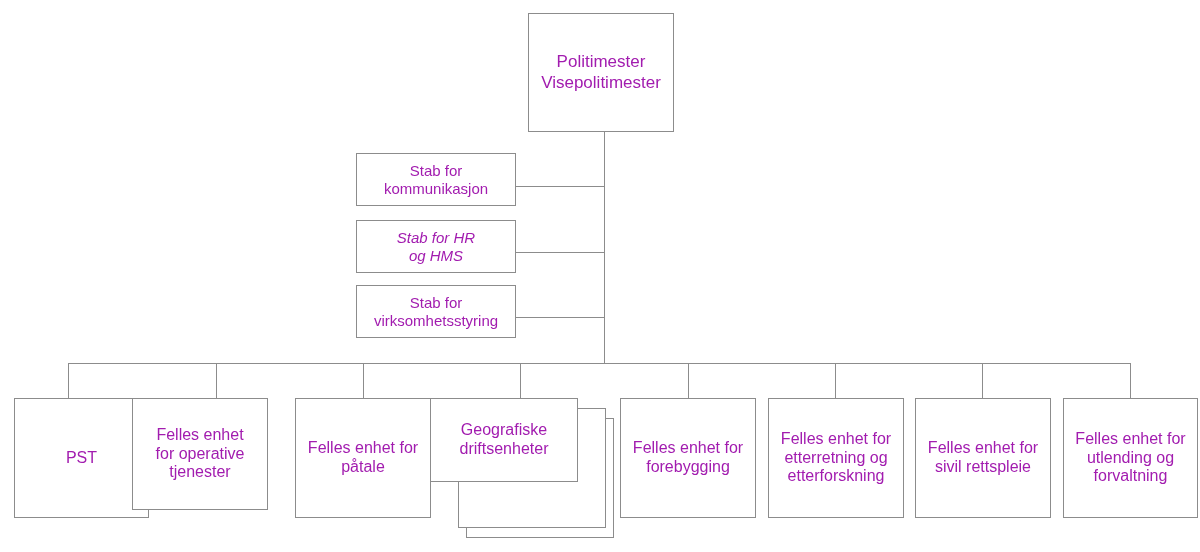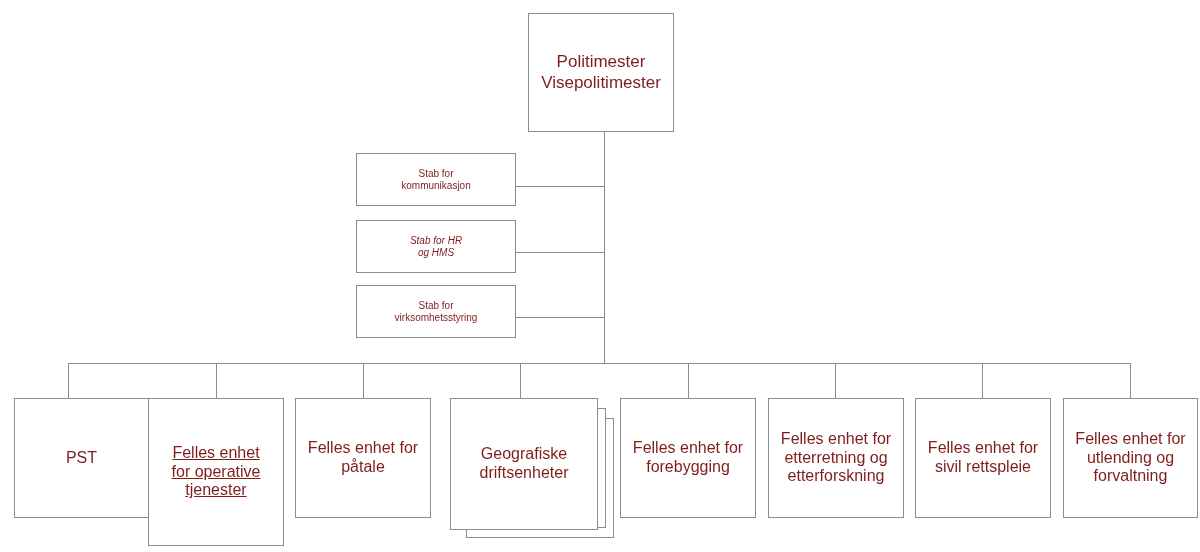--- a/index.html
+++ b/index.html
@@ -20,21 +20,21 @@
   }
   .node {
     position: absolute;
     box-sizing: border-box;
     border: 1px solid #8c8c8c;
     background: #ffffff;
     display: flex;
     align-items: center;
     justify-content: center;
     text-align: center;
-    color: #7f1d1d;
+    color: #a21caf;
     line-height: 1.18;
     z-index: 5;
   }
   .node .label {
     display: block;
     padding: 0 4px;
     white-space: pre-line;
   }
   
   .line-h {
@@ -51,21 +51,21 @@
   }
   
   .stack-card {
     position: absolute;
     box-sizing: border-box;
     border: 1px solid #8c8c8c;
     background: #ffffff;
   }
   
   .t-top   { font-size: 17px; }
-  .t-staff { font-size: 10px; }
+  .t-staff { font-size: 15px; }
   .t-unit  { font-size: 16px; }
 </style>
 </head>
 <body>
 
 <div id="chart">
 
   <div class="node t-top" style="left:528px; top:13px; width:146px; height:119px;">
     <span class="label">Politimester
 Visepolitimester</span>
@@ -99,34 +99,34 @@
   <div class="line-v" style="left:520px; top:363px; height:35px;"></div>
   <div class="line-v" style="left:688px; top:363px; height:35px;"></div>
   <div class="line-v" style="left:835px; top:363px; height:35px;"></div>
   <div class="line-v" style="left:982px; top:363px; height:35px;"></div>
   <div class="line-v" style="left:1130px; top:363px; height:35px;"></div>
 
   <div class="node t-unit" style="left:14px; top:398px; width:135px; height:120px;">
     <span class="label">PST</span>
   </div>
 
-  <div class="node t-unit" style="left:148px; top:398px; width:136px; height:148px;text-decoration:underline;">
+  <div class="node t-unit" style="left:132px; top:398px; width:136px; height:112px;">
     <span class="label">Felles enhet
 for operative
 tjenester</span>
   </div>
 
   <div class="node t-unit" style="left:295px; top:398px; width:136px; height:120px;">
     <span class="label">Felles enhet for
 påtale</span>
   </div>
 
   <div class="stack-card" style="left:466px; top:418px; width:148px; height:120px; z-index:3;"></div>
   <div class="stack-card" style="left:458px; top:408px; width:148px; height:120px; z-index:4;"></div>
-  <div class="node t-unit" style="left:450px; top:398px; width:148px; height:132px; z-index:5;">
+  <div class="node t-unit" style="left:430px; top:398px; width:148px; height:84px; z-index:5;">
     <span class="label">Geografiske
 driftsenheter</span>
   </div>
 
   <div class="node t-unit" style="left:620px; top:398px; width:136px; height:120px;">
     <span class="label">Felles enhet for
 forebygging</span>
   </div>
 
   <div class="node t-unit" style="left:768px; top:398px; width:136px; height:120px;">

